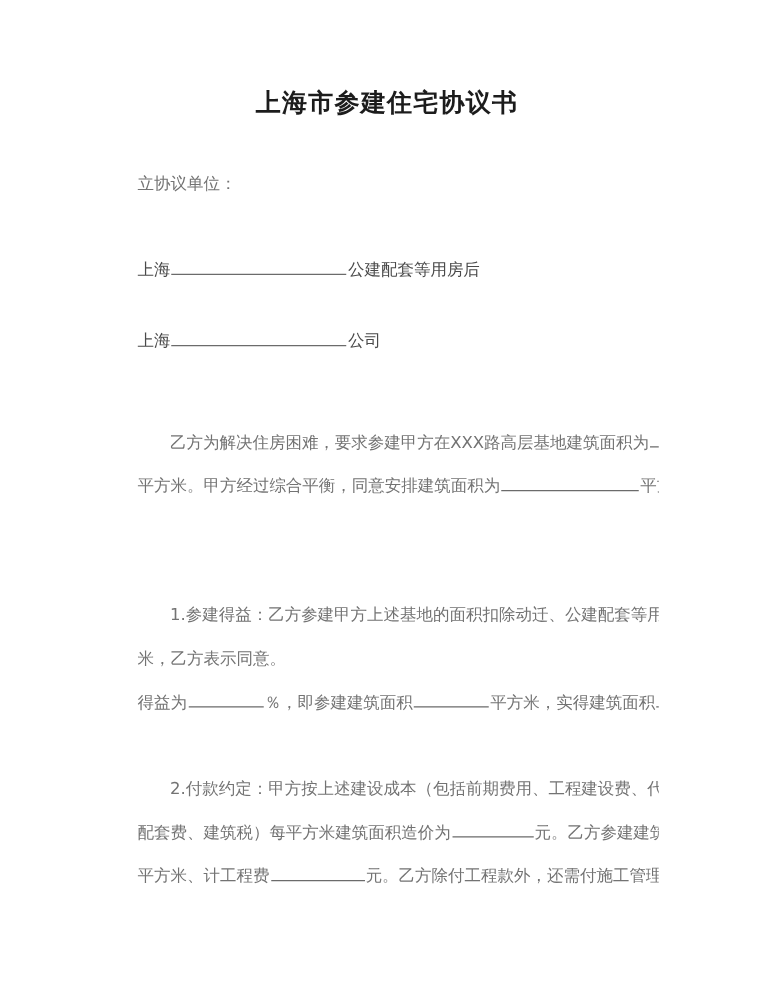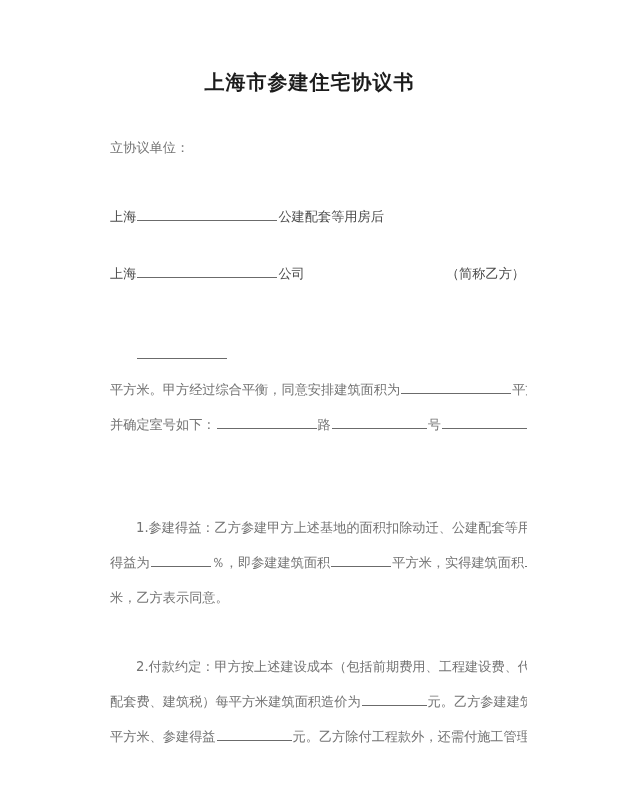--- a/index.html
+++ b/index.html
@@ -100,60 +100,56 @@
       <span class="party-spacer"></span>
     </div>
 
     <div class="spacer-sm"></div>
 
     <div class="party-line">
       <span class="party-left">上海</span>
       <span class="blank b-140"></span>
       <span class="party-left">公司</span>
       <span class="party-spacer"></span>
-      <span class="party-right">（简称乙方）</span>
     </div>
 
     <div class="spacer-lg"></div>
 
     <div class="para indent clip-row">
-      <span class="blank b-90"></span>
+      <span>乙方为解决住房困难，要求参建甲方在XXX路高层基地建筑面积为</span><span class="blank b-90"></span>
     </div>
 
     <div class="para clip-row">
       <span>平方米。甲方经过综合平衡，同意安排建筑面积为</span><span class="blank b-110"></span><span>平方米给乙方，</span>
     </div>
 
-    <div class="para clip-row">
-      <span>并确定室号如下：</span><span class="blank b-100"></span><span>路</span><span class="blank b-95"></span><span>号</span><span class="blank b-90"></span>
-    </div>
 
     <div class="spacer-md"></div>
 
 
     <div class="spacer-md"></div>
 
     <div class="para indent clip-row">
       <span>1.</span><span>参建得益：</span><span>乙方参建甲方上述基地的面积扣除动迁、公建配套等用房后，净</span>
     </div>
 
+    <div class="para clip-row">米，乙方表示同意。</div>
+
     <div class="para clip-row">
       <span>得益为</span><span class="blank b-60"></span><span>％，即参建建筑面积</span><span class="blank b-60"></span><span>平方米，实得建筑面积</span><span class="blank b-60"></span>
     </div>
-
-    <div class="para clip-row">米，乙方表示同意。</div>
 
     <div class="spacer-md"></div>
 
     <div class="para indent clip-row">
       <span>2.</span><span>付款约定：</span><span>甲方按上述建设成本（包括前期费用、工程建设费、代办材料、</span>
     </div>
 
     <div class="para clip-row">
       <span>配套费、建筑税）每平方米建筑面积造价为</span><span class="blank b-65"></span><span>元。乙方参建建筑面积</span>
     </div>
 
     <div class="para clip-row">
-      <span>平方米、参建得益</span><span class="blank b-75"></span><span>元。乙方除付工程款外，还需付施工管理费（按工程</span>
+      <span>平方米、计工程费</span><span class="blank b-75"></span><span>元。乙方除付工程款外，还需付施工管理费（按工程</span>
     </div>
 
   </div>
 </div>
 
 </body></html>

